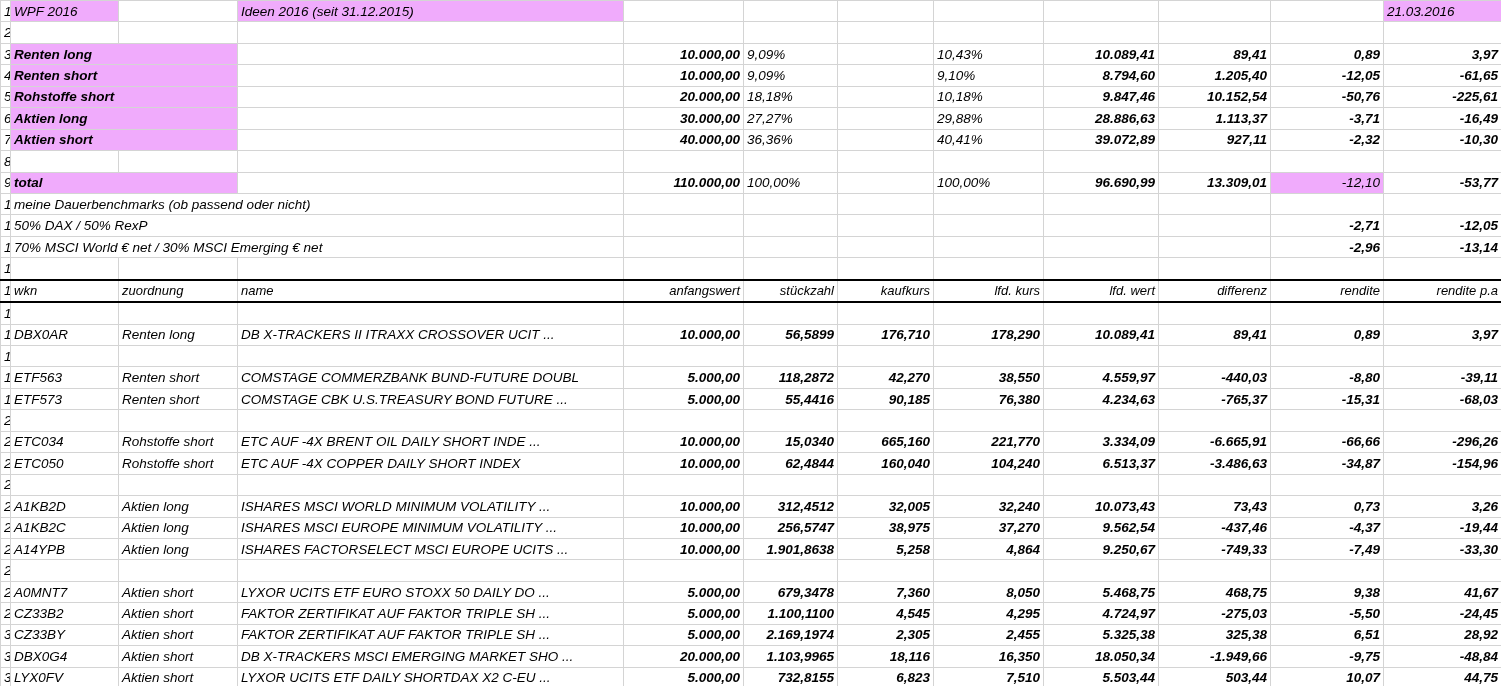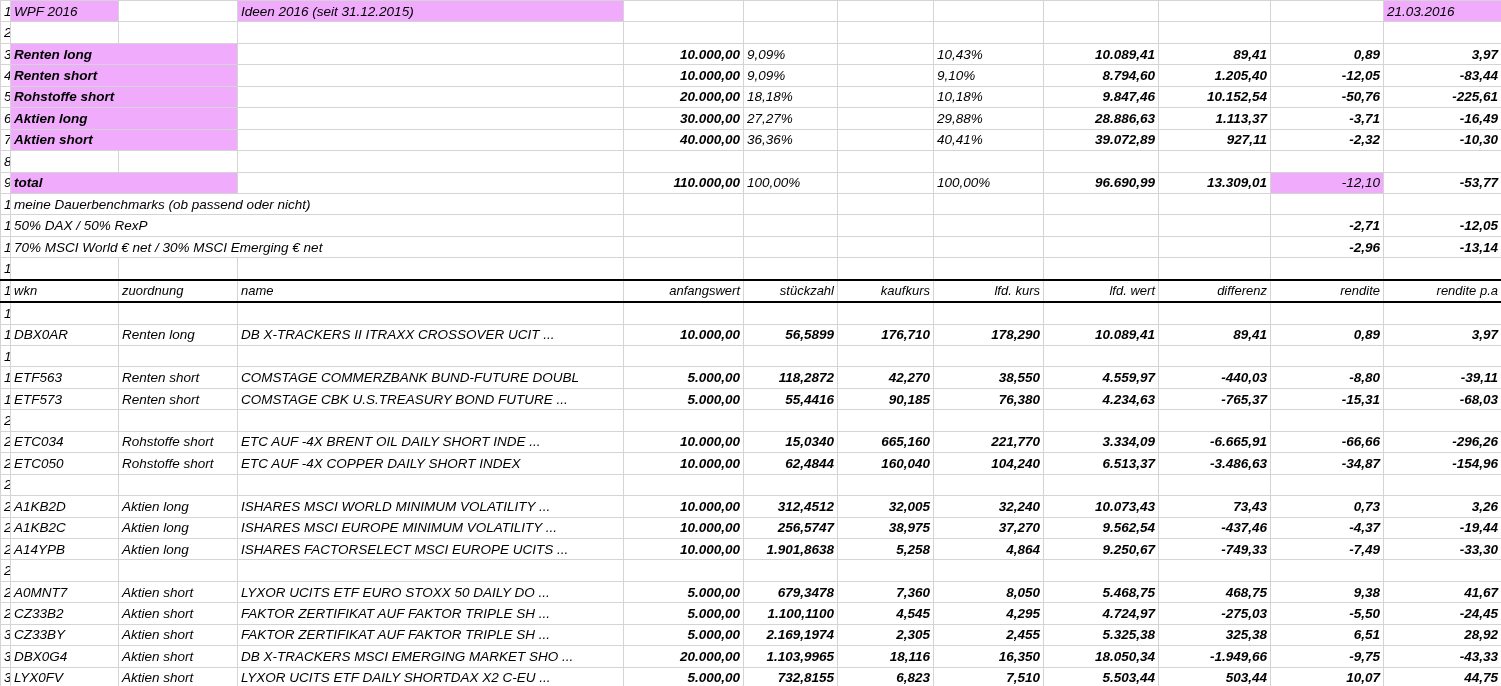--- a/index.html
+++ b/index.html
@@ -87,21 +87,21 @@
           <td class="rh">4</td>
           <td class="yb lab" colspan="2">Renten short</td>
           <td></td>
           <td class="num">10.000,00</td>
           <td class="pct">9,09%</td>
           <td></td>
           <td class="pct">9,10%</td>
           <td class="num">8.794,60</td>
           <td class="num neg">1.205,40</td>
           <td class="num neg">-12,05</td>
-          <td class="num neg">-83,44</td>
+          <td class="num neg">-61,65</td>
         </tr>
         <tr>
           <td class="rh">5</td>
           <td class="yb lab" colspan="2">Rohstoffe short</td>
           <td></td>
           <td class="num">20.000,00</td>
           <td class="pct">18,18%</td>
           <td></td>
           <td class="pct">10,18%</td>
           <td class="num">9.847,46</td>
@@ -455,21 +455,21 @@
           <td class="wkn">DBX0G4</td>
           <td class="zu">Aktien short</td>
           <td class="nm">DB X-TRACKERS MSCI EMERGING MARKET SHO ...</td>
           <td class="num">20.000,00</td>
           <td class="num">1.103,9965</td>
           <td class="num">18,116</td>
           <td class="num">16,350</td>
           <td class="num">18.050,34</td>
           <td class="num neg">-1.949,66</td>
           <td class="num neg">-9,75</td>
-          <td class="num neg">-43,33</td>
+          <td class="num neg">-48,84</td>
         </tr>
         <tr>
           <td class="rh">32</td>
           <td class="wkn">LYX0FV</td>
           <td class="zu">Aktien short</td>
           <td class="nm">LYXOR UCITS ETF DAILY SHORTDAX X2 C-EU ...</td>
           <td class="num">5.000,00</td>
           <td class="num">732,8155</td>
           <td class="num">6,823</td>
           <td class="num">7,510</td>

